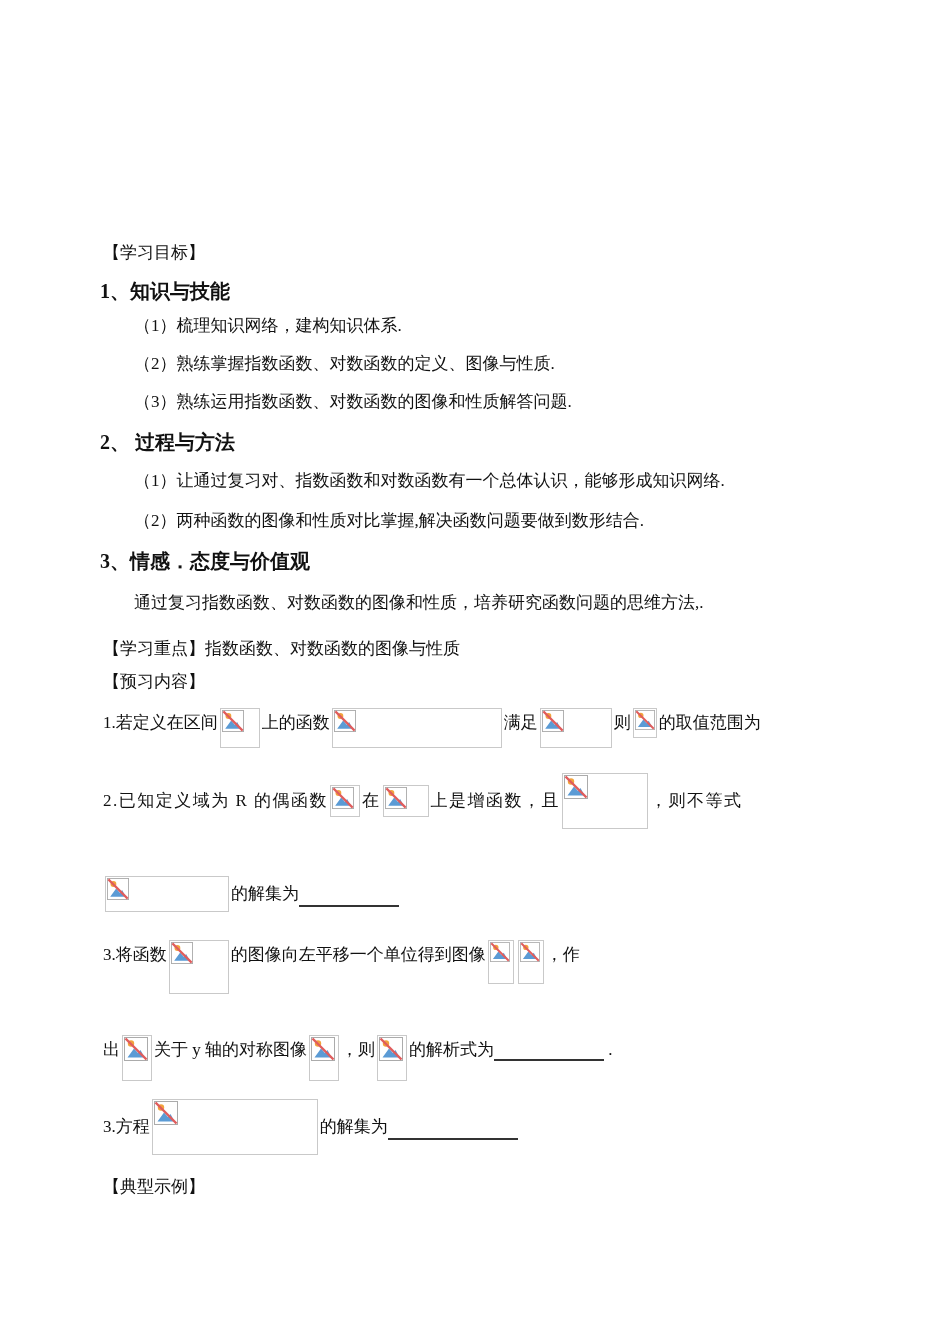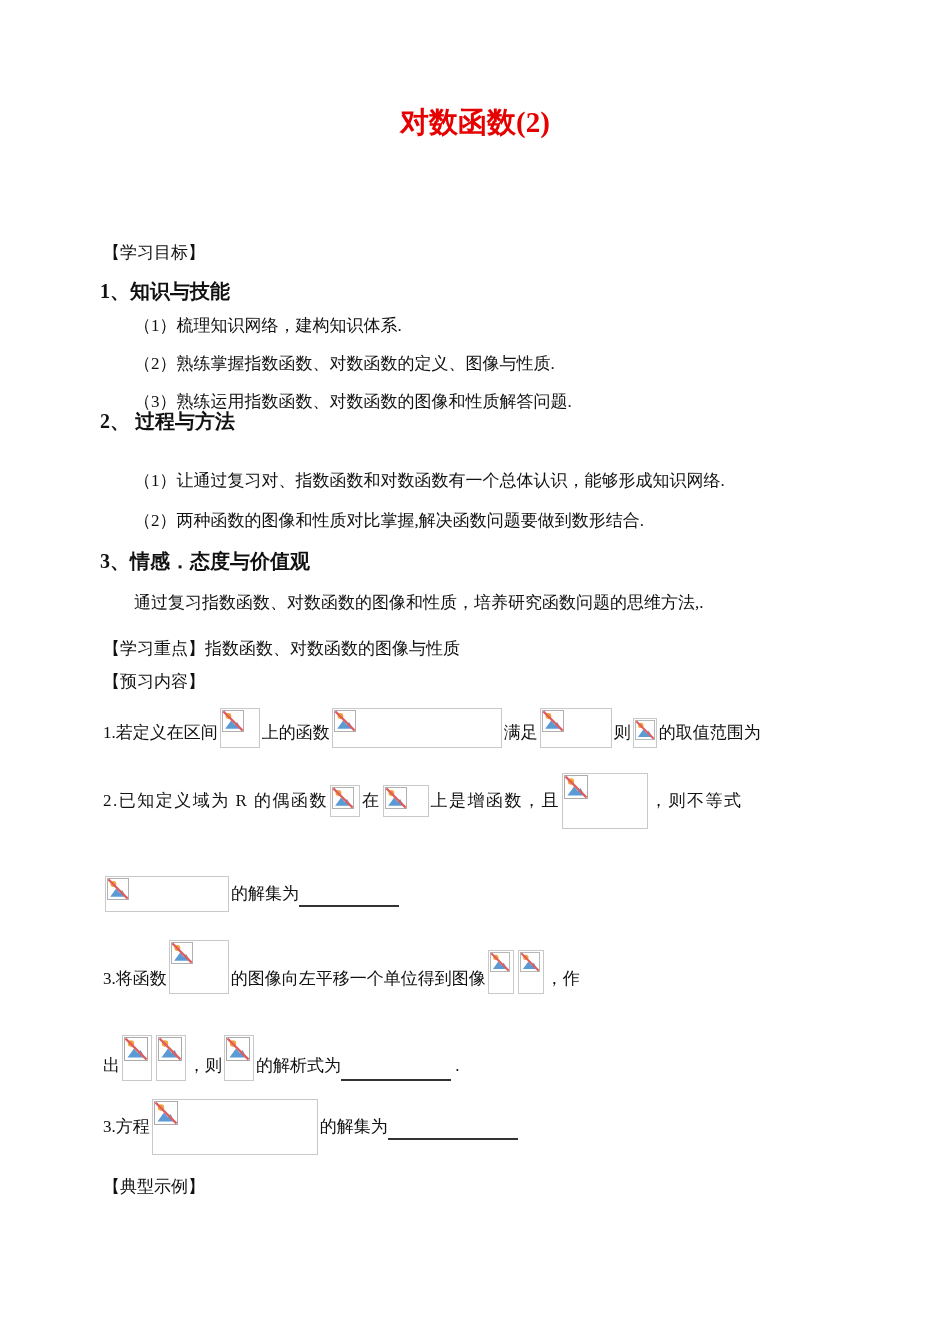--- a/index.html
+++ b/index.html
@@ -12,21 +12,21 @@
     width:950px;height:1342px;background:#ffffff;position:relative;overflow:hidden;
     font-family:"Liberation Serif",serif;color:var(--text);
   }
   .abs{position:absolute;}
   .t{font-size:17px;line-height:30px;white-space:pre;}
   .heading-bold{font-family:Liberation Serif, serif;font-weight:bold;font-size:20px;line-height:30px;white-space:pre;}
   .doc-title{
     left:0;right:0;top:104px;text-align:center;font-weight:bold;font-size:29px;line-height:36px;
     color:var(--title-red);font-family:"Liberation Serif",serif;
   }
-  .row{display:flex;align-items:flex-end;}
+  .row{display:flex;align-items:flex-start;}
   .row.vcenter{align-items:center;font-family:Liberation Serif, serif;}
   .ph{
     box-sizing:border-box;border:1px solid var(--box-border);background:#fff;
     flex:none;position:relative;margin:0 2px;
   }
   .ph svg{position:absolute;top:1px;left:1px;}
   .bi-frame{fill:#ffffff;stroke:#ababab;stroke-width:1;}
   .bi-sun{fill:var(--icon-sun);}
   .bi-mtn{fill:var(--icon-mountain);}
   .bi-slash{stroke:var(--icon-slash);stroke-width:2.4;fill:none;}
@@ -41,31 +41,30 @@
     <symbol id="bimg" viewBox="0 0 24 24">
       <rect x="0.5" y="0.5" width="23" height="23" class="bi-frame"></rect>
       <circle cx="7" cy="6.5" r="3.2" class="bi-sun"></circle>
       <path d="M3.5 20.5 L10 11.5 L14 16 L16.5 13 L20.5 20.5 Z" class="bi-mtn"></path>
       <path d="M1.5 1.5 L22.5 22.5" class="bi-slash"></path>
     </symbol>
   </defs>
 </svg>
 
 <div class="abs doc-title">
-  <div>对数函数(2)</div>
 </div>
 
 <div class="abs t" style="left:103px;top:238px">【学习目标】</div>
 
 <div class="abs heading-bold" style="left:100px;top:276px">1、知识与技能</div>
 <div class="abs t" style="left:134px;top:311px">（1）梳理知识网络，建构知识体系.</div>
 <div class="abs t" style="left:134px;top:349px">（2）熟练掌握指数函数、对数函数的定义、图像与性质.</div>
 <div class="abs t" style="left:134px;top:387px">（3）熟练运用指数函数、对数函数的图像和性质解答问题.</div>
 
-<div class="abs heading-bold" style="left:100px;top:406px">2、 过程与方法</div>
+<div class="abs heading-bold" style="left:100px;top:427px">2、 过程与方法</div>
 <div class="abs t" style="left:134px;top:466px">（1）让通过复习对、指数函数和对数函数有一个总体认识，能够形成知识网络.</div>
 <div class="abs t" style="left:134px;top:506px">（2）两种函数的图像和性质对比掌握,解决函数问题要做到数形结合.</div>
 
 <div class="abs heading-bold" style="left:100px;top:546px">3、情感．态度与价值观</div>
 <div class="abs t" style="left:134px;top:588px">通过复习指数函数、对数函数的图像和性质，培养研究函数问题的思维方法,.</div>
 
 <div class="abs t" style="left:103px;top:634px">【学习重点】指数函数、对数函数的图像与性质</div>
 <div class="abs t" style="left:103px;top:667px">【预习内容】</div>
 
 <div class="abs row" style="left:103px;top:708px;width:800px">
@@ -149,20 +148,21 @@
   <span class="t">，作</span>
 </div>
 
 <div class="abs row" style="left:103px;top:1035px;width:820px">
   <span class="t">出</span>
   <span class="ph" style="width:30px;height:46px">
       <svg width="24" height="24" viewBox="0 0 24 24">
         <use href="#bimg"></use>
       </svg>
     </span>
+  <span class="t">关于 y 轴的对称图像</span>
   <span class="ph" style="width:30px;height:46px">
       <svg width="24" height="24" viewBox="0 0 24 24">
         <use href="#bimg"></use>
       </svg>
     </span>
   <span class="t">，则</span>
   <span class="ph" style="width:30px;height:46px">
       <svg width="24" height="24" viewBox="0 0 24 24">
         <use href="#bimg"></use>
       </svg>

